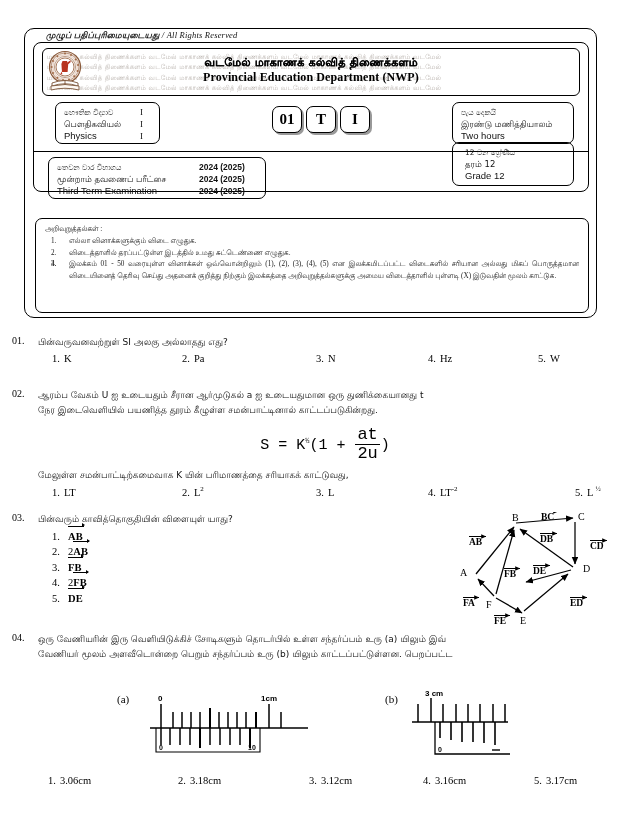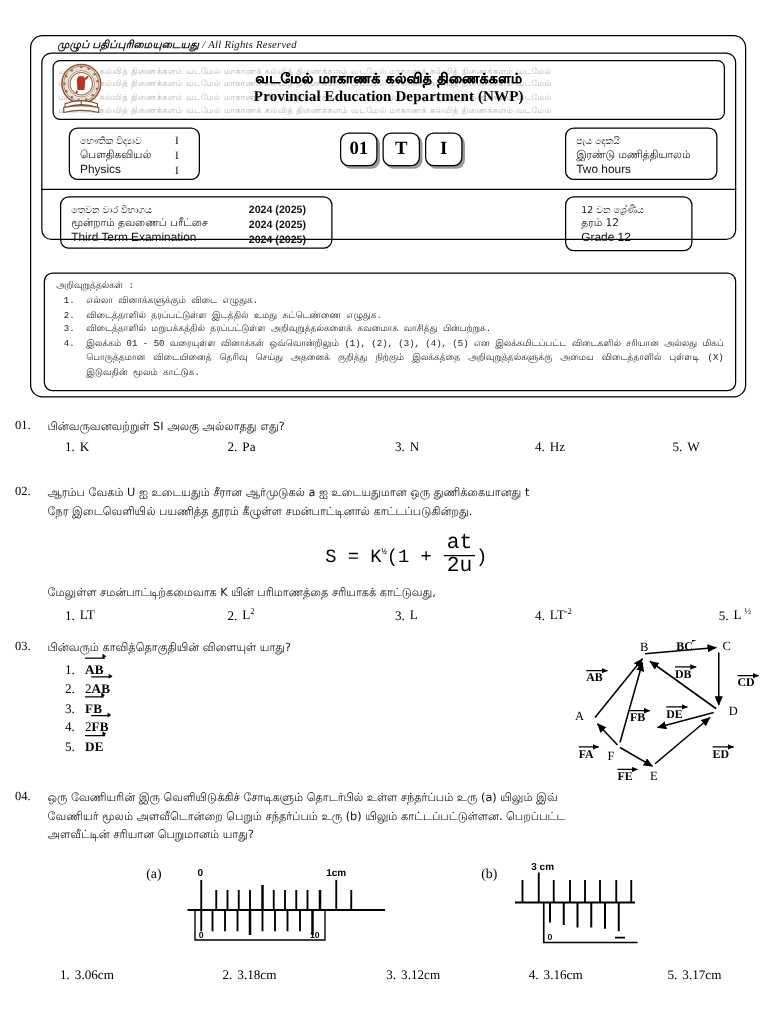--- a/index.html
+++ b/index.html
@@ -190,22 +190,22 @@
     left: 142px;
     top: 0;
     font-family: "Liberation Sans", sans-serif;
     font-weight: bold;
     font-size: 8.5px;
     white-space: nowrap;
   }
   .grade-box {
     position: absolute;
     left: 452px;
-    top: 157px;
-    width: 102px;
+    top: 142px;
+    width: 122px;
     height: 44px;
     border: 1.1px solid #000;
     border-radius: 7px;
     box-sizing: border-box;
     padding: 4px 0 0 12px;
   }
 
   .hdr-divider {
     position: absolute;
     left: 33px;
@@ -219,21 +219,21 @@
   .instructions {
     position: absolute;
     left: 35px;
     top: 218px;
     width: 554px;
     height: 95px;
     border: 1.1px solid #000;
     border-radius: 7px;
     box-sizing: border-box;
     padding: 5px 9px 0 9px;
-    font-family: Liberation Mono, monospace;
+    font-family: Liberation Serif, serif;
     color: #1a1a1a;
   }
   .instr-title { font-size: 7.2px; line-height: 11px; margin-bottom: 1px; }
   .instr-item {
     position: relative;
     padding-left: 24px;
     font-size: 7.2px;
     line-height: 11.6px;
     text-align: justify;
   }
@@ -459,21 +459,20 @@
   <div class="instr-item">
     <span class="n">1.</span>
     <span>எல்லா வினாக்களுக்கும் விடை எழுதுக.</span>
   </div>
   <div class="instr-item">
     <span class="n">2.</span>
     <span>விடைத்தாளில் தரப்பட்டுள்ள இடத்தில் உமது சுட்டெண்ணை எழுதுக.</span>
   </div>
   <div class="instr-item">
     <span class="n">3.</span>
-    <span>விடைத்தாளில் மறுபக்கத்தில் தரப்பட்டுள்ள அறிவுறுத்தல்களைக் கவனமாக வாசித்து பின்பற்றுக.</span>
   </div>
   <div class="instr-item">
     <span class="n">4.</span>
     <span>இலக்கம் 01 - 50 வரையுள்ள வினாக்கள் ஒவ்வொன்றிலும் (1), (2), (3), (4), (5) என இலக்கமிடப்பட்ட விடைகளில்  சரியான அல்லது மிகப் பொருத்தமான விடையினைத் தெரிவு செய்து அதனைக் குறித்து நிற்கும் இலக்கத்தை அறிவுறுத்தல்களுக்கு அமைய விடைத்தாளில் புள்ளடி (X) இடுவதின் மூலம் காட்டுக.</span>
   </div>
 </div>
 
 <div class="q" style="top:335px;">
   <span class="q-num">01.</span>
   <div class="q-body">
@@ -628,21 +627,20 @@
         </g>
     </g>
   </svg>
 </div>
 
 <div class="q" style="top:632px;">
   <span class="q-num">04.</span>
   <div class="q-body">
     <div class="q-text">ஒரு வேணியரின் இரு வெளியிடுக்கிச் சோடிகளும் தொடர்பில் உள்ள சந்தர்ப்பம் உரு (a) யிலும் இவ்</div>
     <div class="q-text">வேணியர் மூலம் அளவீடொன்றை பெறும் சந்தர்ப்பம் உரு (b) யிலும் காட்டப்பட்டுள்ளன. பெறப்பட்ட</div>
-    <div class="q-text">அளவீட்டின் சரியான பெறுமானம் யாது?</div>
   </div>
 </div>
 
 <span class="sub-label" style="position:absolute; left:117px; top:693px;">(a)</span>
 <div class="diagram" style="left:148px; top:690px;">
   <svg width="165" height="72" viewBox="0 0 165 72">
 
     <line x1="2" y1="38" x2="160" y2="38" stroke="#000" stroke-width="1.6"></line>
 
     <g stroke="#000" stroke-width="1.5">

